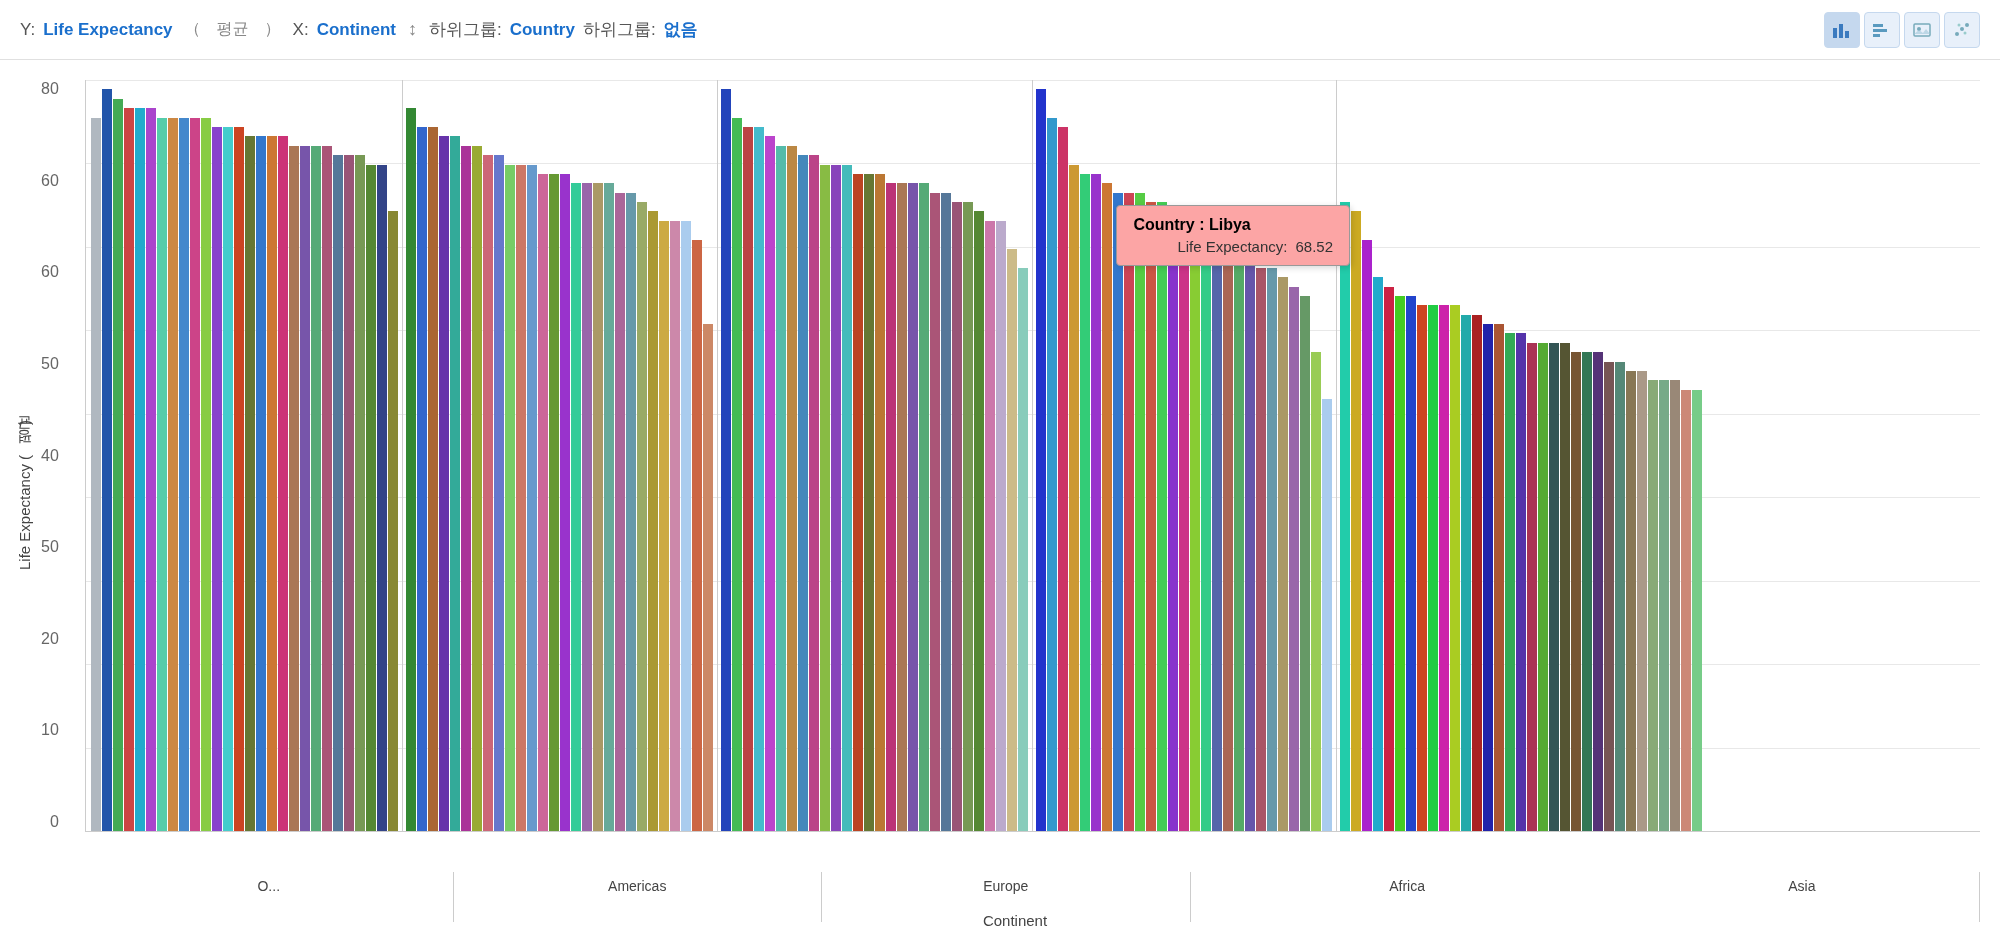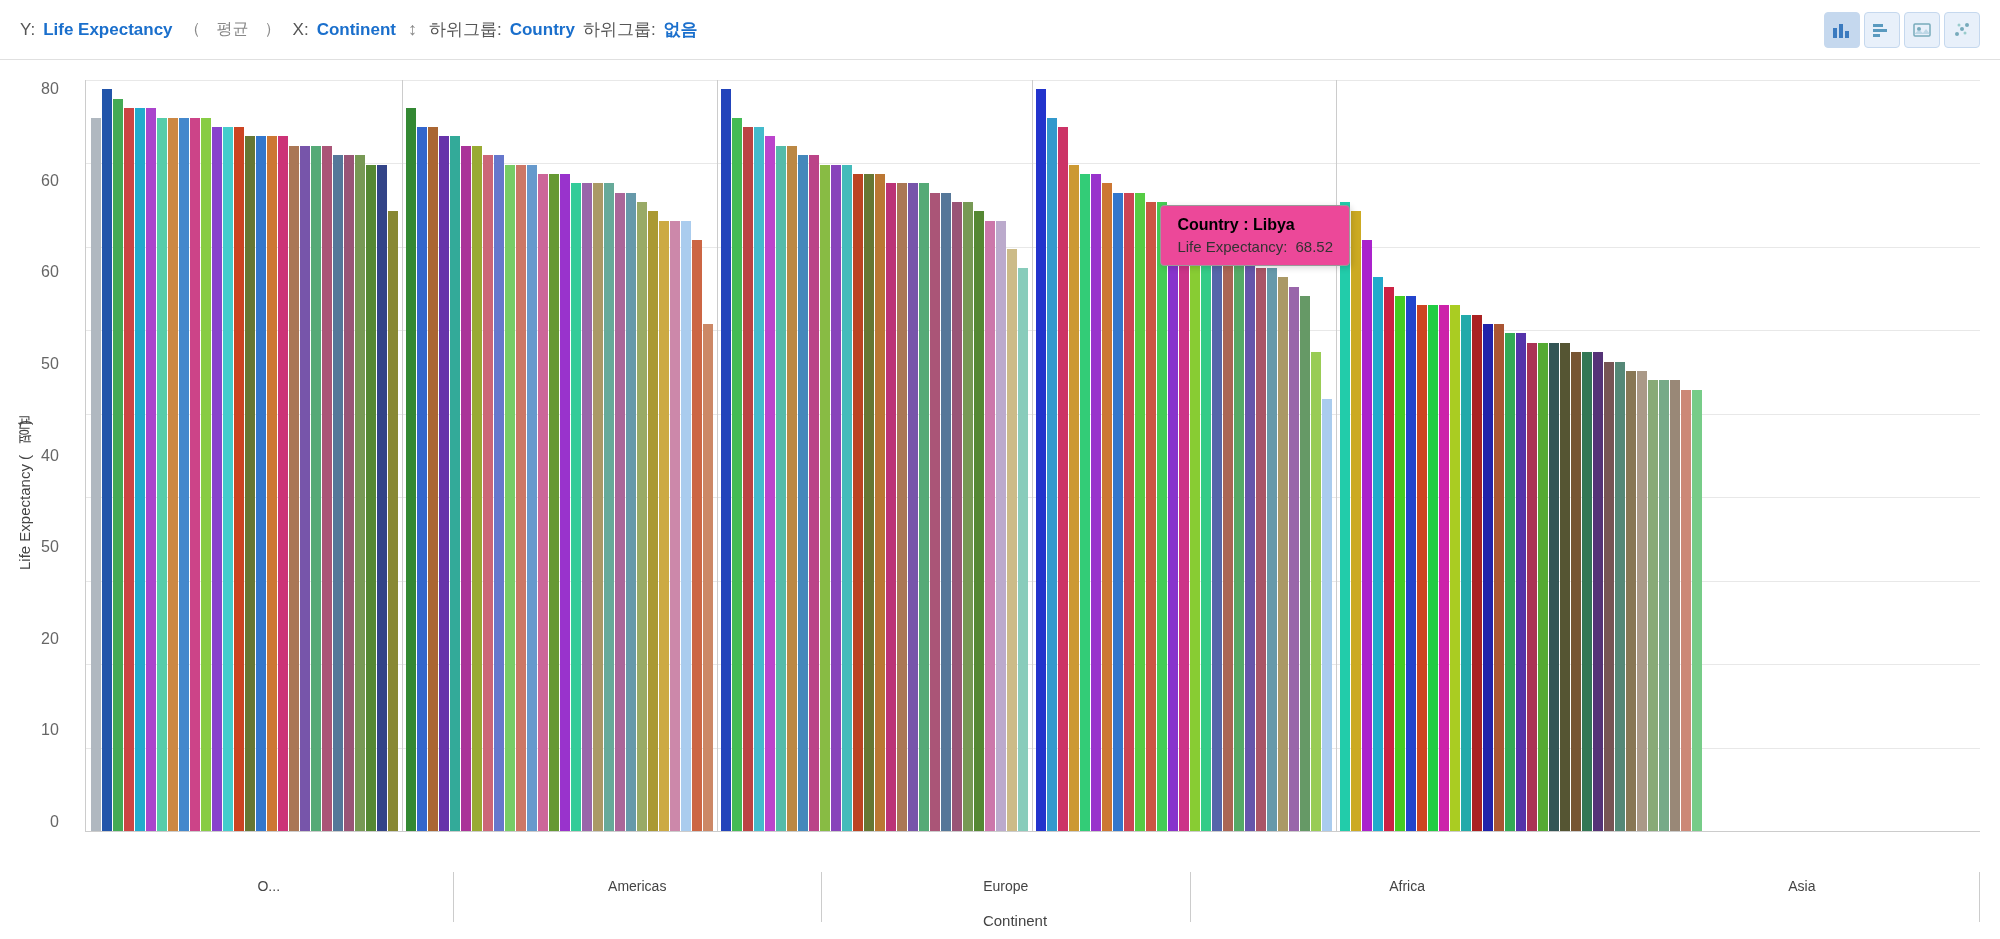--- a/index.html
+++ b/index.html
@@ -175,39 +175,40 @@
 
     .x-axis-title {
       text-align: center;
       font-size: 15px;
       color: #444;
       margin-top: -10px;
     }
 
     .tooltip {
       position: absolute;
-      background: #ec4899;
+      background: #fca5a5;
       border: 1px solid #999;
       border-radius: 4px;
       padding: 10px 16px;
       font-size: 15px;
       pointer-events: none;
       box-shadow: 2px 2px 6px rgba(0,0,0,0.15);
       z-index: 10;
     }
 
     .tooltip-title {
       font-weight: bold;
       font-size: 16px;
       margin-bottom: 4px;
     }
 
     .tooltip-row {
       display: flex;
       gap: 8px;
+      margin-left: 44px;
     }
 
     .tooltip-key {
       color: #333;
     }
 
     .tooltip-val {
       color: #333;
     }
   </style>

